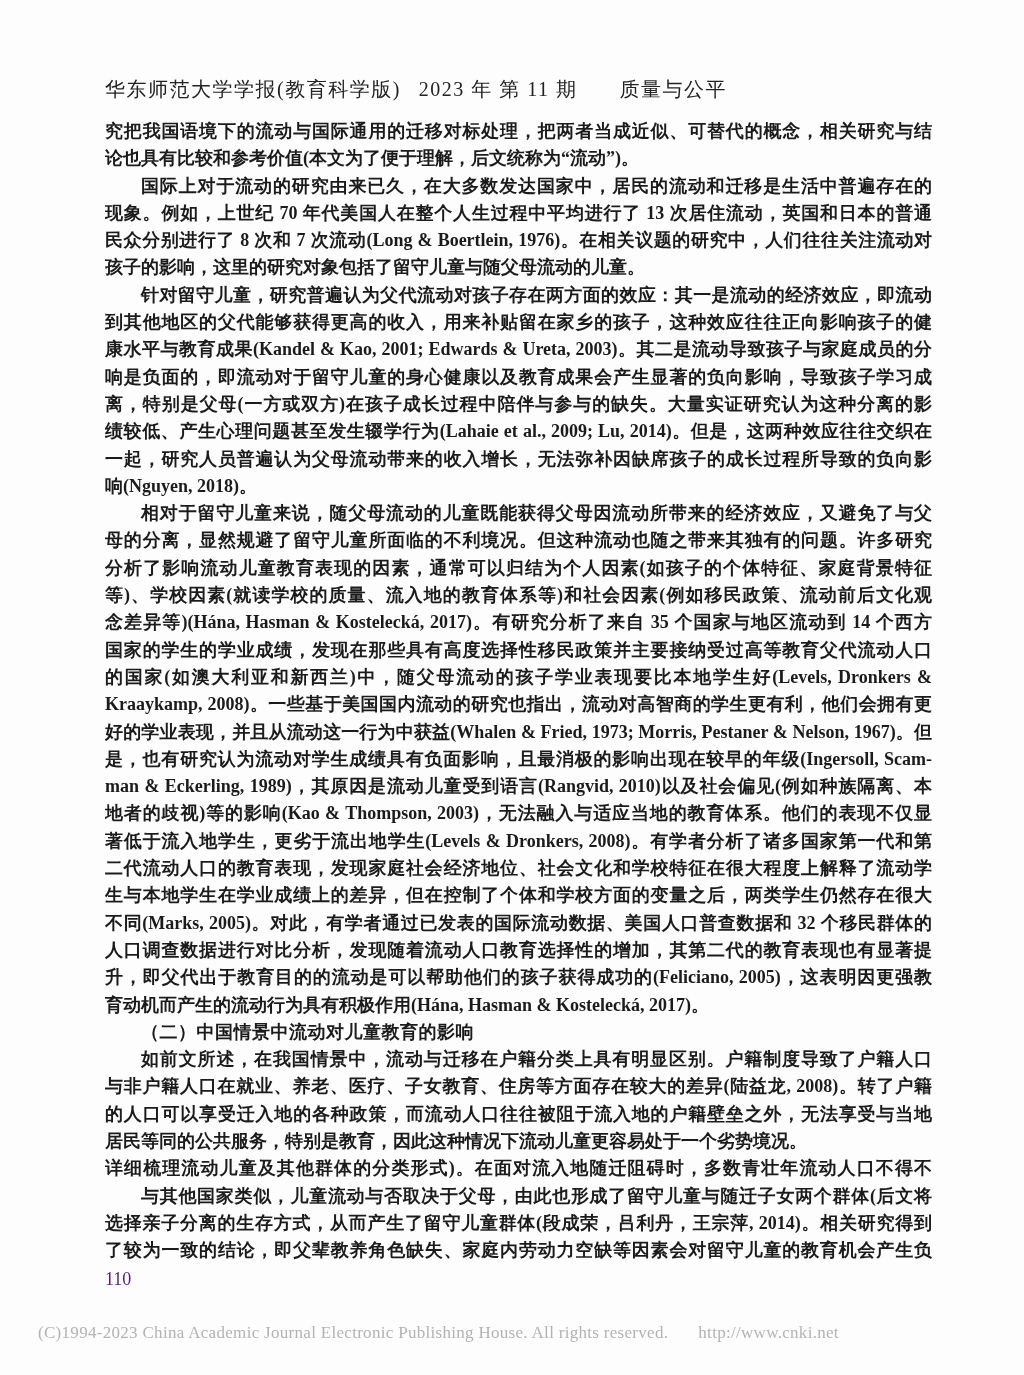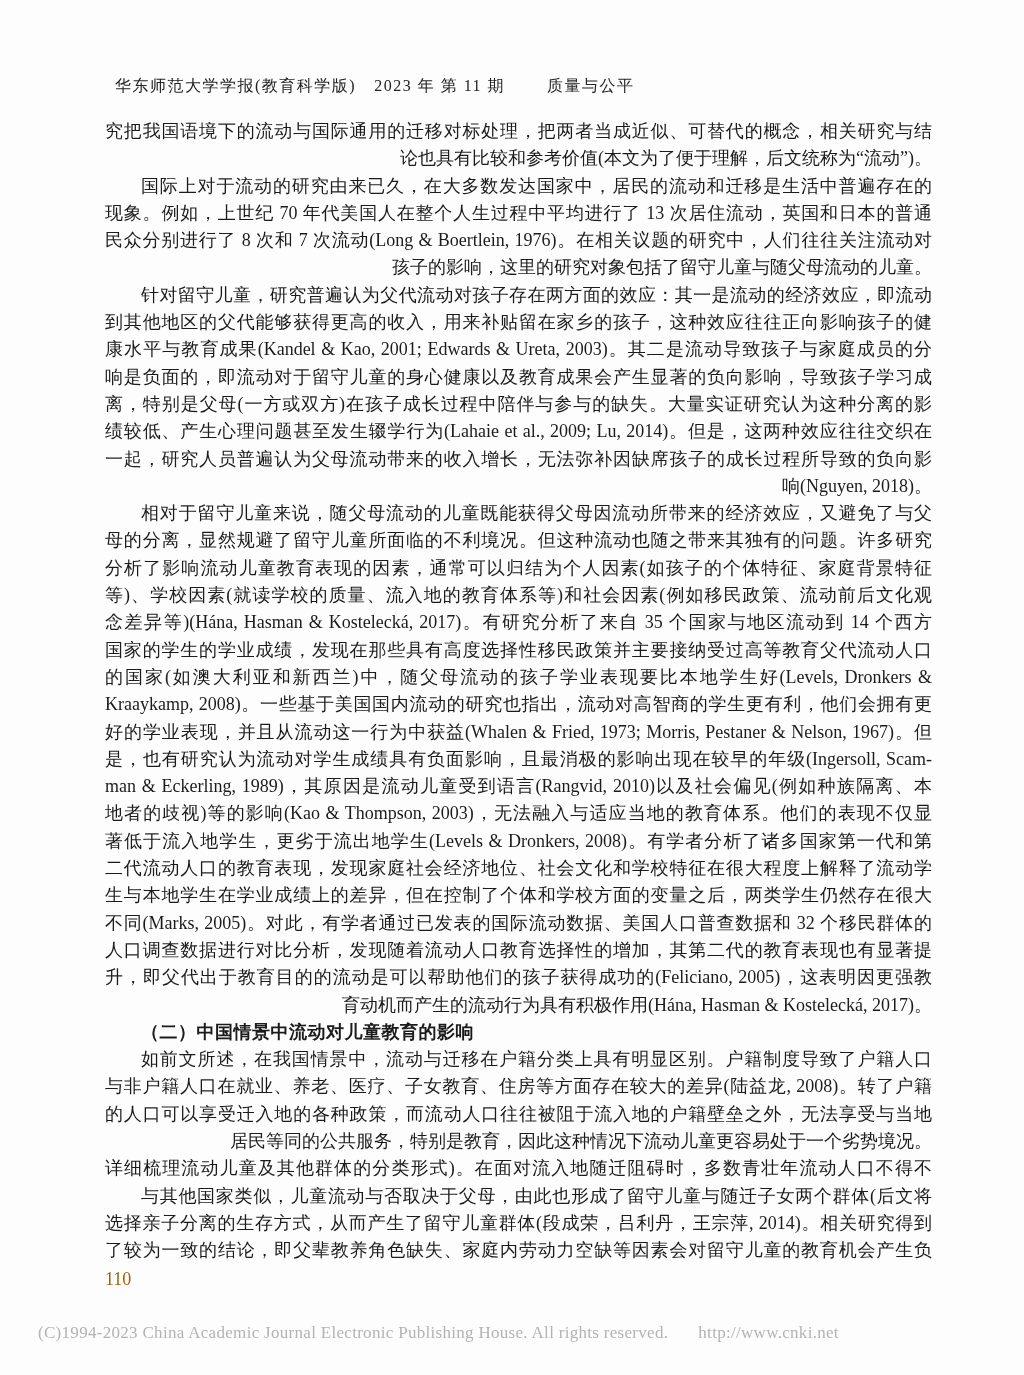--- a/index.html
+++ b/index.html
@@ -11,64 +11,65 @@
     position: relative;
     width: 1024px;
     height: 1375px;
     background: #fdfdfd;
     overflow: hidden;
     font-family: "Liberation Serif", "DejaVu Serif", serif;
     color: #1c1c1c;
   }
   #running-header {
     position: absolute;
-    left: 115px;
+    left: 105px;
     top: 76px;
-    font-size: 16px;
+    font-size: 20px;
     letter-spacing: 1.5px;
     white-space: nowrap;
     color: #222;
   }
   #running-header .issue { margin-left: 18px; }
   #running-header .column { margin-left: 42px; }
 
   #article-body {
     position: absolute;
     left: 105px;
     top: 118px;
     width: 827px;
     font-size: 18px;
     color: #1b1b1b;
   }
   .line {
     height: 27.3px;
     line-height: 27.3px;
     overflow: hidden;
     white-space: nowrap;
+    font-weight: bold;
   }
   .line.body, .line.open {
     text-align: justify;
     text-align-last: justify;
   }
   .line.open { text-indent: 36px; }
-  .line.end { text-align: right; }
+  .line.end { text-align: left; }
   .line.heading {
     font-family: "Liberation Sans", "DejaVu Sans", sans-serif;
     font-weight: bold;
     text-indent: 36px;
     font-size: 18px;
     letter-spacing: 0.5px;
   }
   #page-number {
     position: absolute;
     left: 105px;
     top: 1266px;
     font-size: 18px;
     line-height: 27px;
-    color: #a16207;
+    color: #4c1d95;
   }
   #page-footer {
     position: absolute;
     left: 38px;
     top: 1323px;
     width: 960px;
     font-size: 17px;
     color: #b3b3b3;
     letter-spacing: 0.3px;
     white-space: nowrap;

